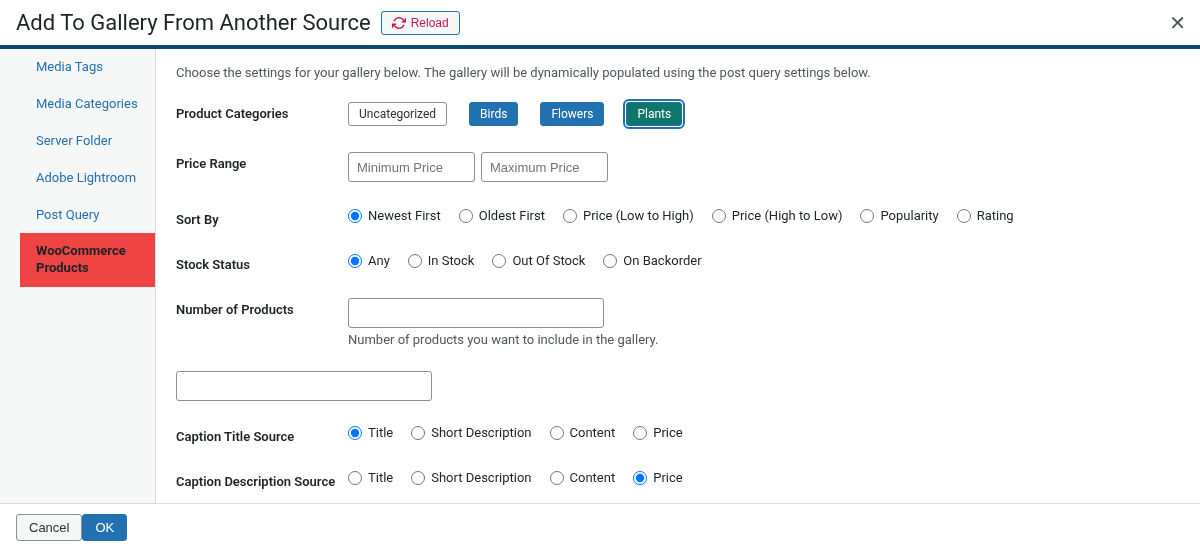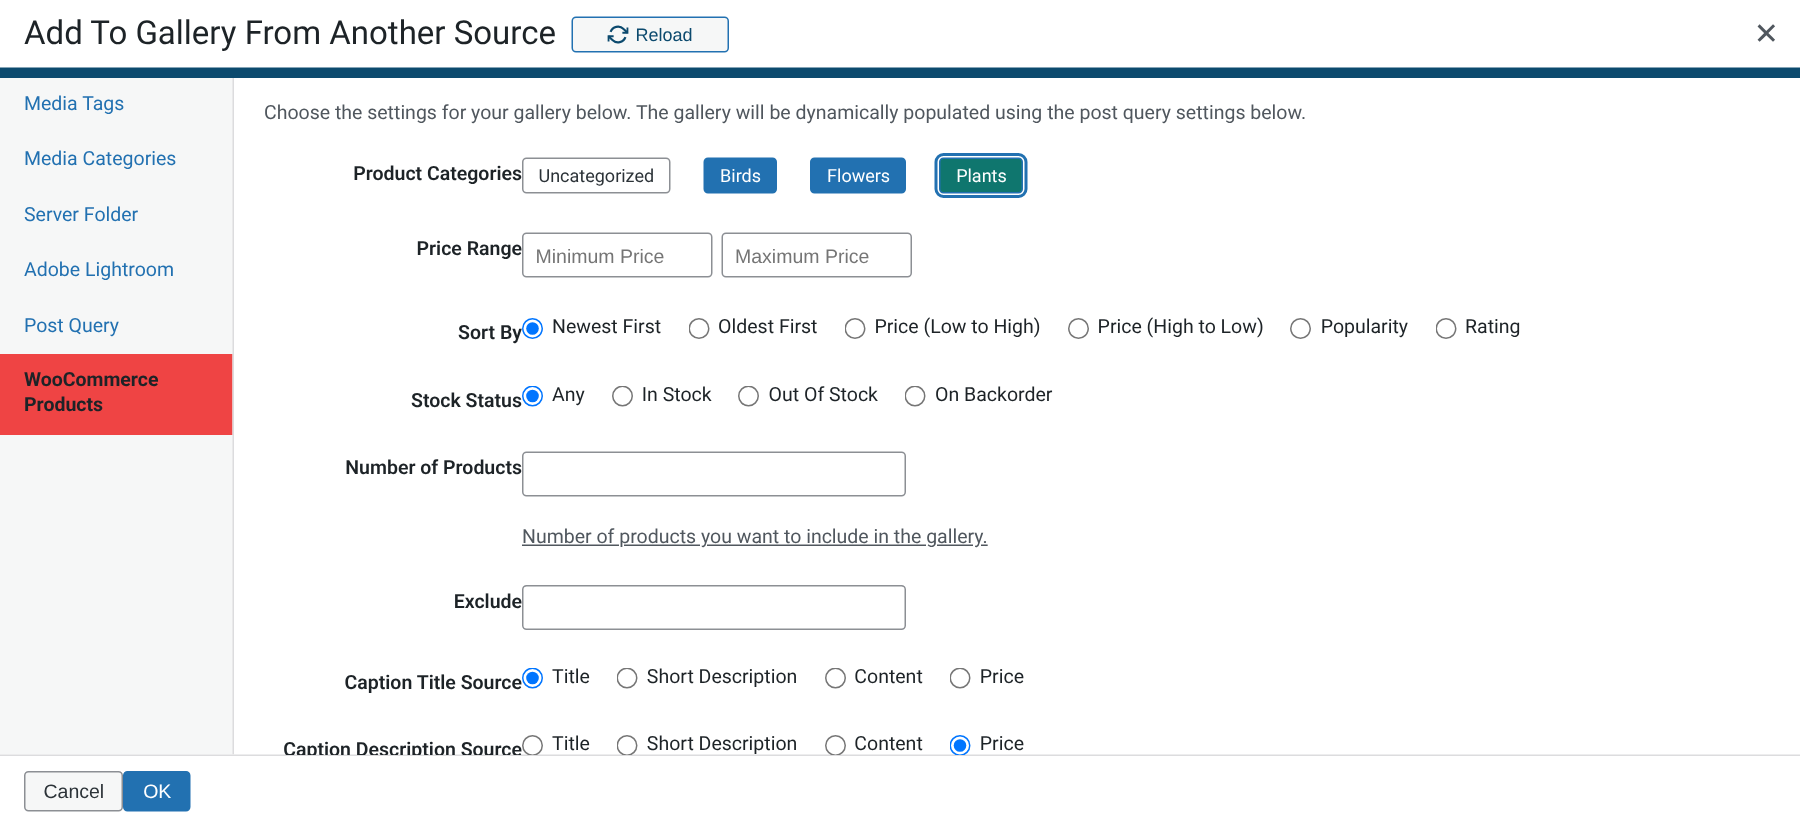--- a/index.html
+++ b/index.html
@@ -10,36 +10,36 @@
       background: #fff;
       width: 1200px;
       height: 551px;
       overflow: hidden;
     }
     .modal { display: flex; flex-direction: column; height: 100%; }
     .header {
       display: flex;
       align-items: flex-end;
       padding: 10px 16px;
-      border-bottom: 7px solid #0c4a6e;
+      border-bottom: 4px solid #0c4a6e;
       position: relative;
     }
     .header-title {
       font-size: 22px;
       font-weight: 400;
       margin-right: 10px;
     }
     .reload-btn {
       display: inline-flex;
       align-items: center;
       gap: 5px;
       border: 1px solid #2271b1;
       background: #f6f7f7;
-      color: #0c4a6e;
-      padding: 4px 23px;
+      color: #be185d;
+      padding: 4px 10px;
       border-radius: 3px;
       font-size: 12px;
       cursor: pointer;
     }
     .reload-icon { display: inline-flex; }
     .close-btn {
       position: absolute;
       right: 14px;
       top: 50%;
       transform: translateY(-50%);
@@ -57,20 +57,21 @@
       border-right: 1px solid #dcdcde;
       overflow-y: auto;
     }
     .sidebar-item {
       padding: 10px 12px;
       color: #2271b1;
       cursor: pointer;
       font-size: 13px;
       line-height: 1.3;
       border-left: 4px solid transparent;
+      margin-left: 20px;
     }
     .sidebar-item.active {
       background: #ef4444;
       color: #1d2327;
       font-weight: 700;
       border-left-color: transparent;
     }
     .content {
       flex: 1;
       overflow-y: auto;
@@ -86,21 +87,20 @@
       align-items: flex-start;
       margin-bottom: 26px;
     }
     .form-row.tight { margin-bottom: 6px; }
     .form-label {
       width: 172px;
       font-weight: 600;
       font-size: 13px;
       flex-shrink: 0;
       padding-top: 4px;
-      text-align: right;
     }
     .form-field { flex: 1; }
     .chips { display: flex; gap: 22px; flex-wrap: wrap; }
     .chip {
       padding: 4px 10px;
       border: 1px solid #8c8f94;
       border-radius: 3px;
       font-size: 12px;
       cursor: pointer;
       background: #fff;
@@ -128,22 +128,21 @@
     }
     .text-input.wide { width: 256px; }
     .price-pair { display: flex; gap: 6px; }
     .radios { display: flex; flex-wrap: wrap; gap: 18px; align-items: center; }
     .radio-opt { display: inline-flex; align-items: center; gap: 6px; cursor: pointer; }
     .radio-opt input { margin: 0; width: 14px; height: 14px; }
     .radio-opt span { font-size: 13px; color: #1d2327; }
     .help {
       font-size: 13px;
       color: #50575e;
-      margin-top: 20px;
-      text-decoration: underline;
+      margin-top: 4px;
     }
     .footer {
       border-top: 1px solid #dcdcde;
       padding: 10px 16px;
       display: flex;
       align-items: center;
     }
     .btn {
       padding: 5px 12px;
       border-radius: 3px;
@@ -268,21 +267,20 @@
       <div class="form-row tight">
         <div class="form-label">Number of Products</div>
         <div class="form-field">
           <input class="text-input wide" type="text" style="">
           <p class="help">Number of products you want to include in the gallery.</p>
         </div>
       </div>
       <div style="height:18px"></div>
 
       <div class="form-row tight">
-        <div class="form-label">Exclude</div>
         <div class="form-field">
           <input class="text-input wide" type="text" style="">
         </div>
       </div>
       <div style="height:18px"></div>
 
       <div class="form-row">
         <div class="form-label">Caption Title Source</div>
         <div class="form-field radios">
           <label class="radio-opt">

